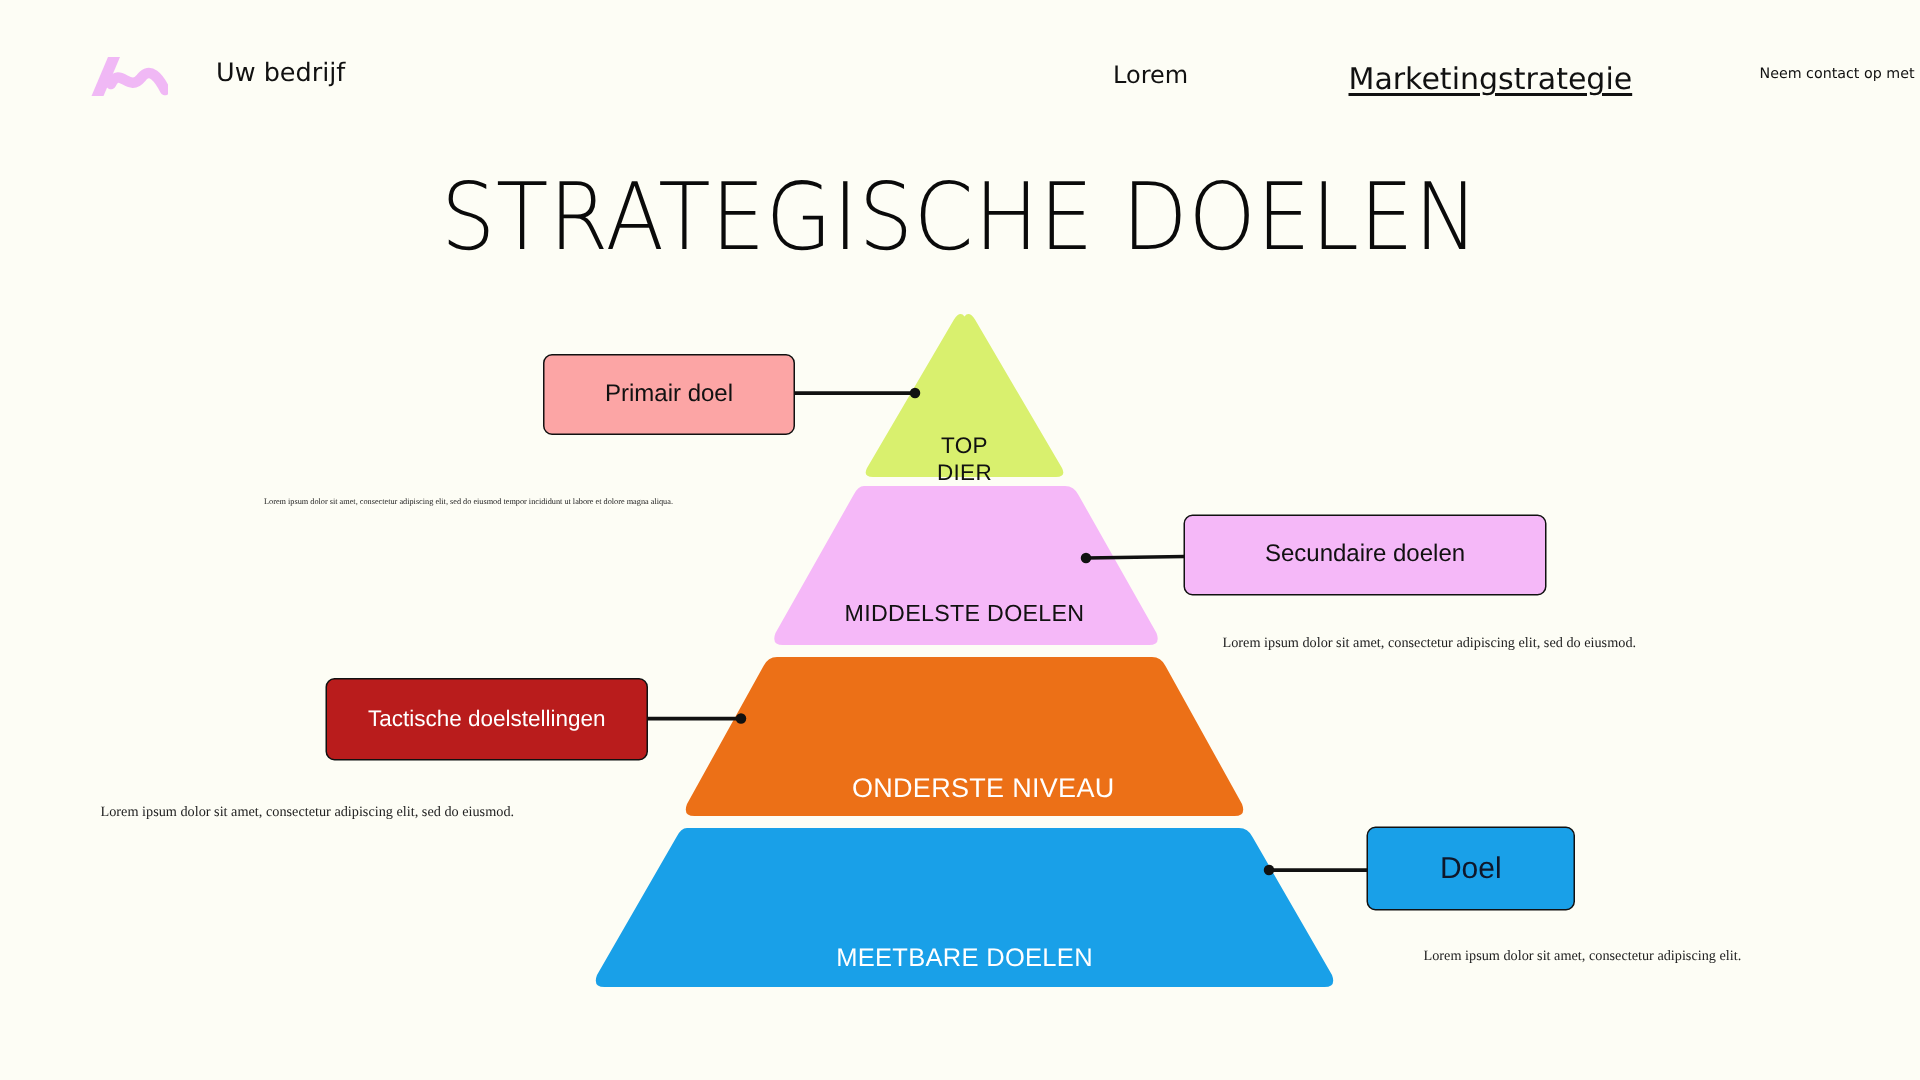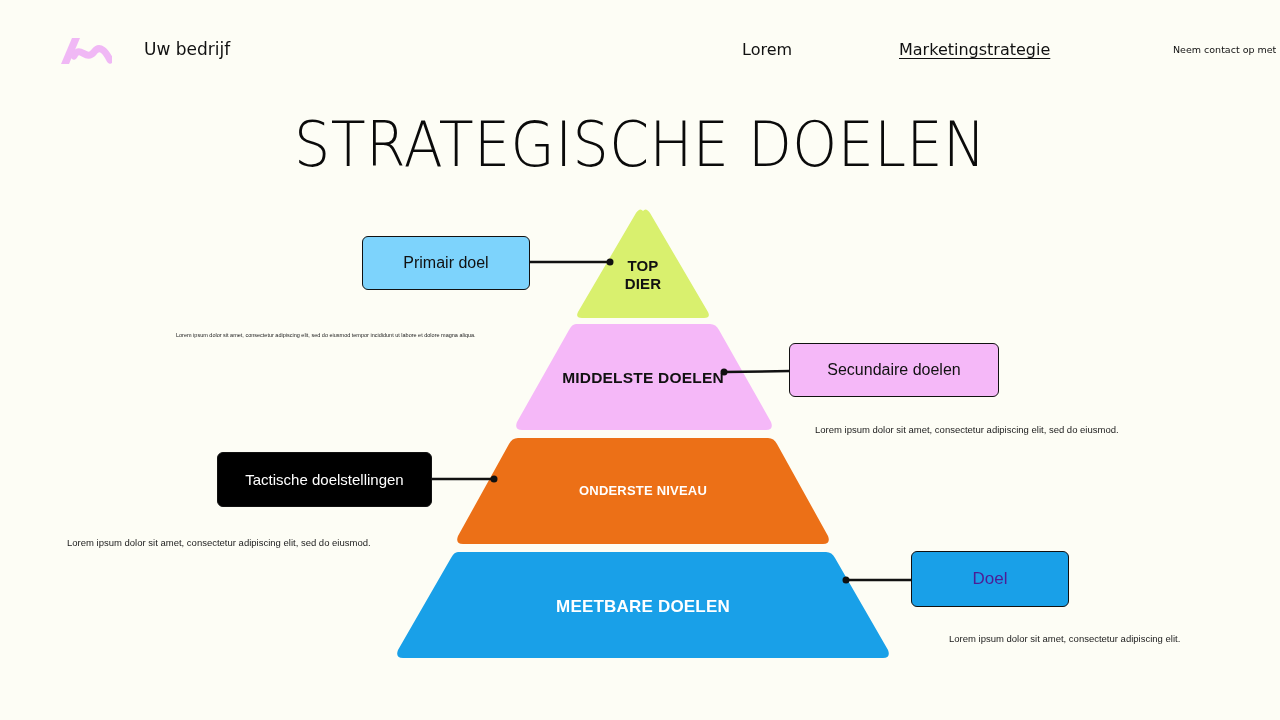--- a/index.html
+++ b/index.html
@@ -9,47 +9,48 @@
     font-family: "DejaVu Sans", sans-serif;
     color: #111;
     position: relative;
   }
   .abs { position: absolute; }
 
   
   .logo { left: 58px; top: 36px; width: 54px; height: 30px; }
   .brand { left: 144px; top: 39px; font-size: 17px; color: #111; white-space: nowrap; }
   .nav-home { left: 742px; top: 40px; font-size: 16px; color: #111; cursor: pointer; }
-  .nav-marketing { left: 899px; top: 40px; font-size: 16px; color: #111; text-decoration: underline; text-underline-offset: 3px; cursor: pointer; white-space: nowrap; }
+  .nav-marketing { left: 899px; top: 40px; font-size: 20px; color: #111; text-decoration: underline; text-underline-offset: 3px; cursor: pointer; white-space: nowrap; }
   .nav-contact { left: 1173px; top: 44px; font-size: 9.5px; color: #111; white-space: nowrap; cursor: pointer; }
 
   .title {
     left: 0; top: 108px; width: 1280px; text-align: center;
     font-family: "DejaVu Sans", sans-serif;
     font-weight: 200; font-size: 62px; letter-spacing: 0.5px;
     color: #0a0a0a; transform: scaleX(0.92);
   }
 
   svg.pyr { left: 0; top: 0; }
 
   .tier-label {
-    position: absolute; text-align: center; font-weight: bold;
+    position: absolute; text-align: center; font-weight: normal;
     font-family: "Liberation Sans", sans-serif;
     letter-spacing: 0.2px;
+    margin-top: 32px;
   }
 
   .callout {
     position: absolute; border: 1.5px solid #111; border-radius: 6px;
     display: flex; align-items: center; justify-content: center;
     font-size: 16px; font-family: "Liberation Sans", sans-serif;
     cursor: pointer; white-space: nowrap;
   }
   .desc {
     position: absolute; font-size: 9.5px; color: #222; white-space: nowrap;
-    font-family: Liberation Sans, sans-serif;
+    font-family: Liberation Serif, serif;
   }
   .desc.tiny { font-size: 5.5px; }
 </style>
 </head>
 <body>
 
 <div class="abs logo">
   <svg width="54" height="30" viewBox="0 0 54 30">
     <path d="M3 28 L14 2 L22 2 L11 28 Z" fill="#f0b8f5"></path>
     <path d="M16 20 C 22 8, 28 26, 36 16 C 42 8, 48 16, 52 24" stroke="#f0b8f5" stroke-width="7" fill="none" stroke-linecap="round"></path>
@@ -84,32 +85,32 @@
 
   <line x1="846" y1="580" x2="912" y2="580" stroke="#111" stroke-width="2.5"></line>
   <circle cx="846" cy="580" r="3.5" fill="#111"></circle>
 </svg>
 
 <div class="tier-label" style="left:603px; top:257px; width:80px; font-size:15px; line-height:18px; color:#111;">
   <div>TOP</div>
   <div>DIER</div>
 </div>
 <div class="tier-label" style="left:543px; top:369px; width:200px; font-size:15.5px; color:#111;">MIDDELSTE DOELEN</div>
-<div class="tier-label" style="left:543px; top:483px; width:200px; font-size:13px; color:#fff;">ONDERSTE NIVEAU</div>
+<div class="tier-label" style="left:543px; top:483px; width:200px; font-size:18px; color:#fff;text-align:right;">ONDERSTE NIVEAU</div>
 <div class="tier-label" style="left:543px; top:597px; width:200px; font-size:17px; color:#fff;">MEETBARE DOELEN</div>
 
-<div class="callout" style="left:362px; top:236px; width:168px; height:54px; background:#7dd3fc; color:#111;">
+<div class="callout" style="left:362px; top:236px; width:168px; height:54px; background:#fca5a5; color:#111;">
   <span>Primair doel</span>
 </div>
-<div class="callout" style="left:789px; top:343px; width:210px; height:54px; background:#f5b8f8; color:#111;">
+<div class="callout" style="left:789px; top:343px; width:242px; height:54px; background:#f5b8f8; color:#111;">
   <span>Secundaire doelen</span>
 </div>
-<div class="callout" style="left:217px; top:452px; width:215px; height:55px; background:#000000; color:#fff; font-size:15px;">
+<div class="callout" style="left:217px; top:452px; width:215px; height:55px; background:#b91c1c; color:#fff; font-size:15px;">
   <span>Tactische doelstellingen</span>
 </div>
-<div class="callout" style="left:911px; top:551px; width:158px; height:56px; background:#19a0e8; color:#4c1d95; font-size:17px;">
+<div class="callout" style="left:911px; top:551px; width:139px; height:56px; background:#19a0e8; color:#0f172a; font-size:20px;">
   <span>Doel</span>
 </div>
 
 <div class="desc tiny" style="left:176px; top:332px;">Lorem ipsum dolor sit amet, consectetur adipiscing elit, sed do eiusmod tempor incididunt ut labore et dolore magna aliqua.</div>
 <div class="desc" style="left:815px; top:424px;">Lorem ipsum dolor sit amet, consectetur adipiscing elit, sed do eiusmod.</div>
 <div class="desc" style="left:67px; top:537px;">Lorem ipsum dolor sit amet, consectetur adipiscing elit, sed do eiusmod.</div>
 <div class="desc" style="left:949px; top:633px;">Lorem ipsum dolor sit amet, consectetur adipiscing elit.</div>
 
 </body></html>

